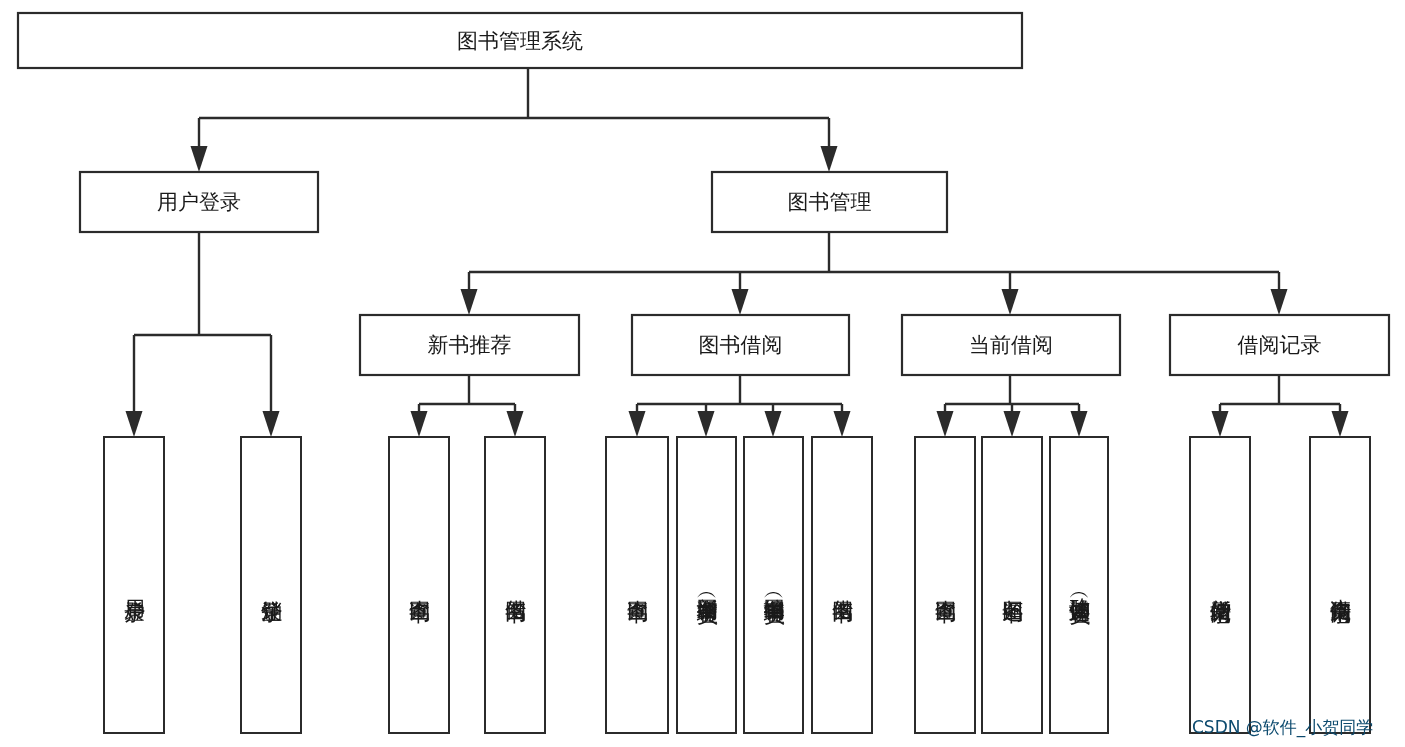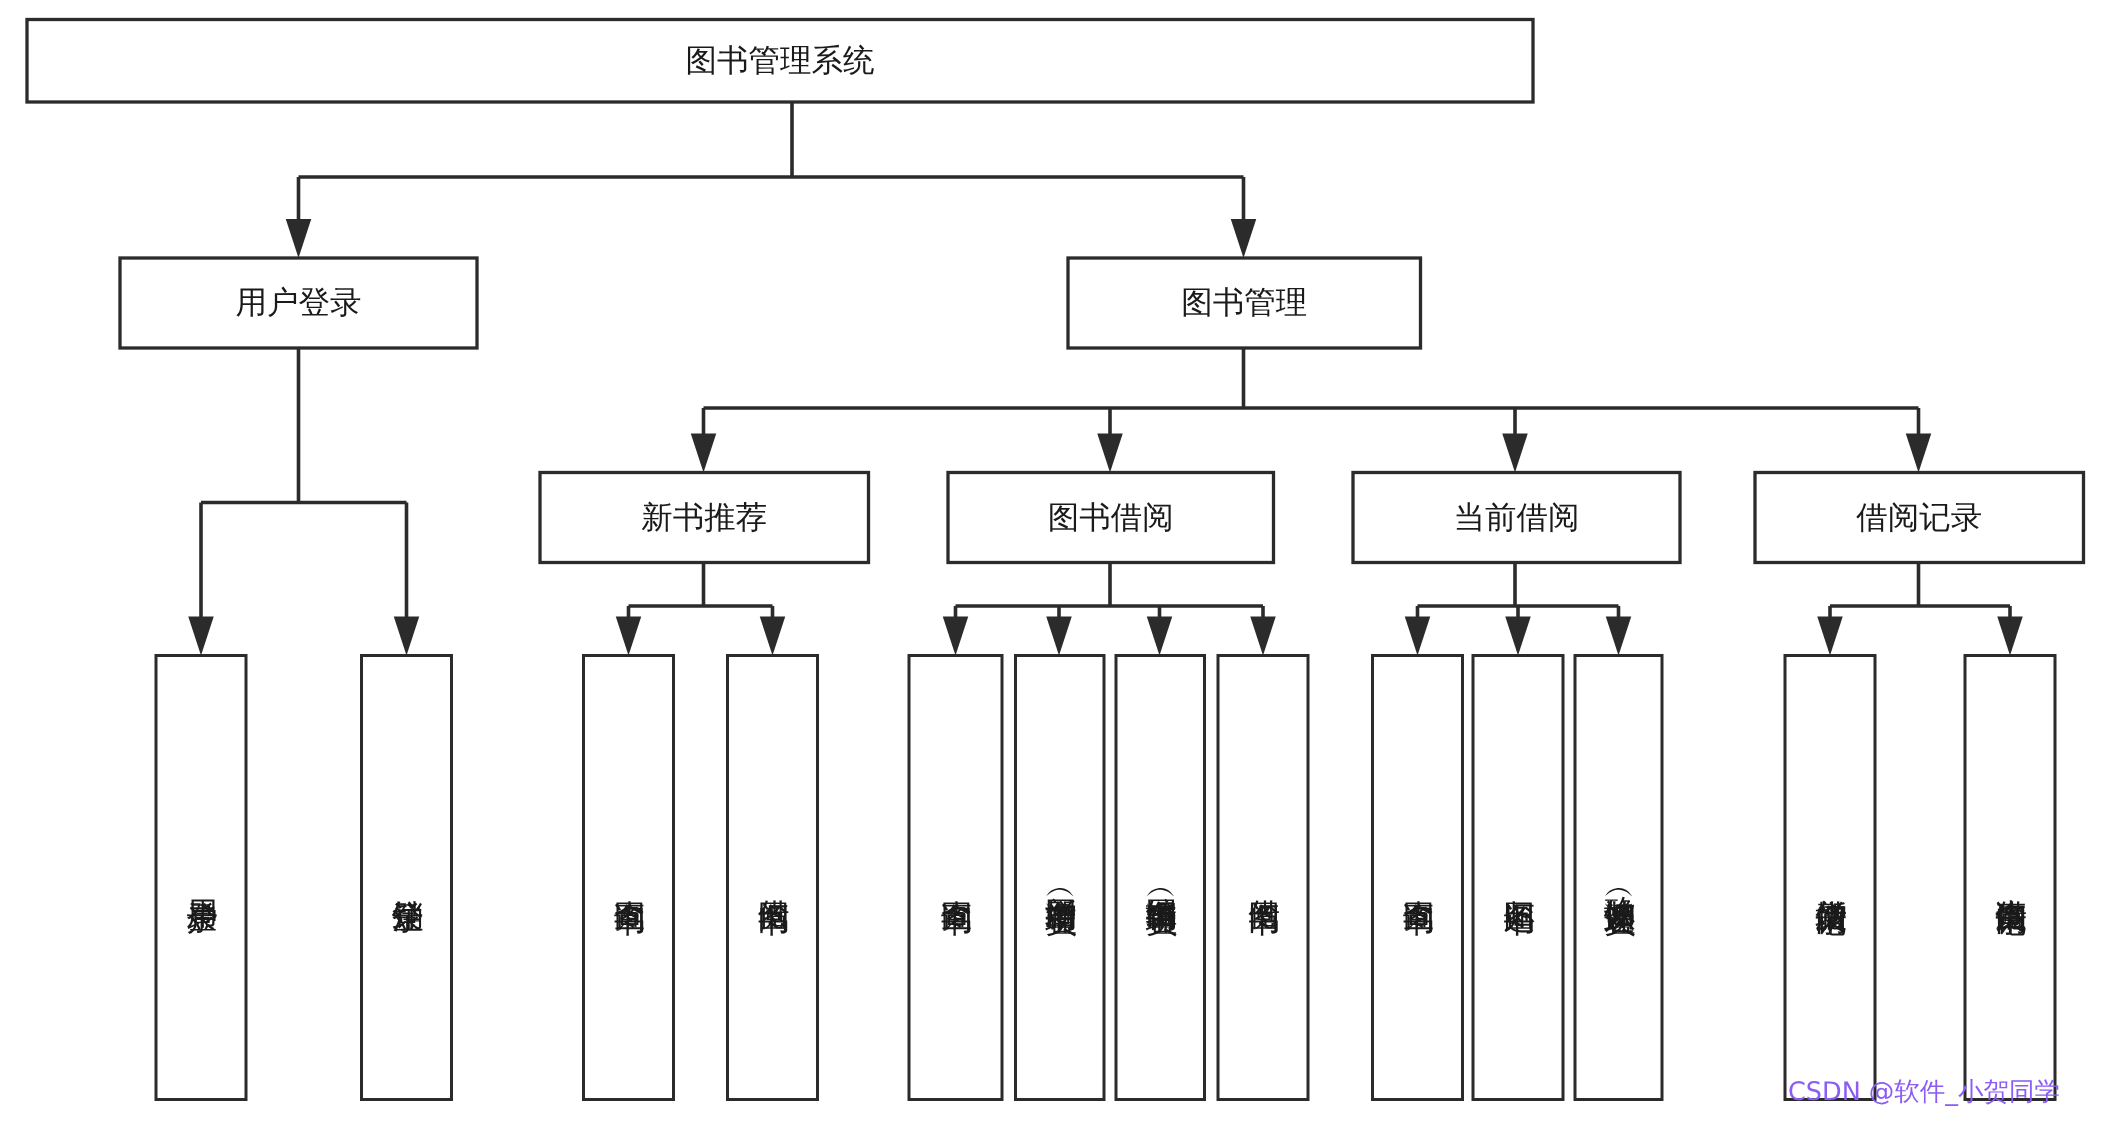--- a/index.html
+++ b/index.html
@@ -190,14 +190,14 @@
       <div class="node-label-v" style="left: 606px; top: 437px; width: 62px; height: 296px;">查询图书</div>
       <div class="node-label-v" style="left: 677px; top: 437px; width: 59px; height: 296px;">新增图书（管理员）</div>
       <div class="node-label-v" style="left: 744px; top: 437px; width: 59px; height: 296px;">编辑图书（管理员）</div>
       <div class="node-label-v" style="left: 812px; top: 437px; width: 60px; height: 296px;">借阅图书</div>
       <div class="node-label-v" style="left: 915px; top: 437px; width: 60px; height: 296px;">查询图书</div>
       <div class="node-label-v" style="left: 982px; top: 437px; width: 60px; height: 296px;">归还图书</div>
       <div class="node-label-v" style="left: 1050px; top: 437px; width: 58px; height: 296px;">确认归还（管理员）</div>
       <div class="node-label-v" style="left: 1190px; top: 437px; width: 60px; height: 296px;">新增借阅记录</div>
       <div class="node-label-v" style="left: 1310px; top: 437px; width: 60px; height: 296px;">查询借阅记录</div>
     </div>
-  <div class="watermark" id="watermark" style="left: 1192px; top: 716px; color: #8b5cf6;">CSDN @软件_小贺同学</div>
+  <div class="watermark" id="watermark" style="left: 1192px; top: 716px; color: #0c4a6e;">CSDN @软件_小贺同学</div>
 </div>
 
 </body></html>

